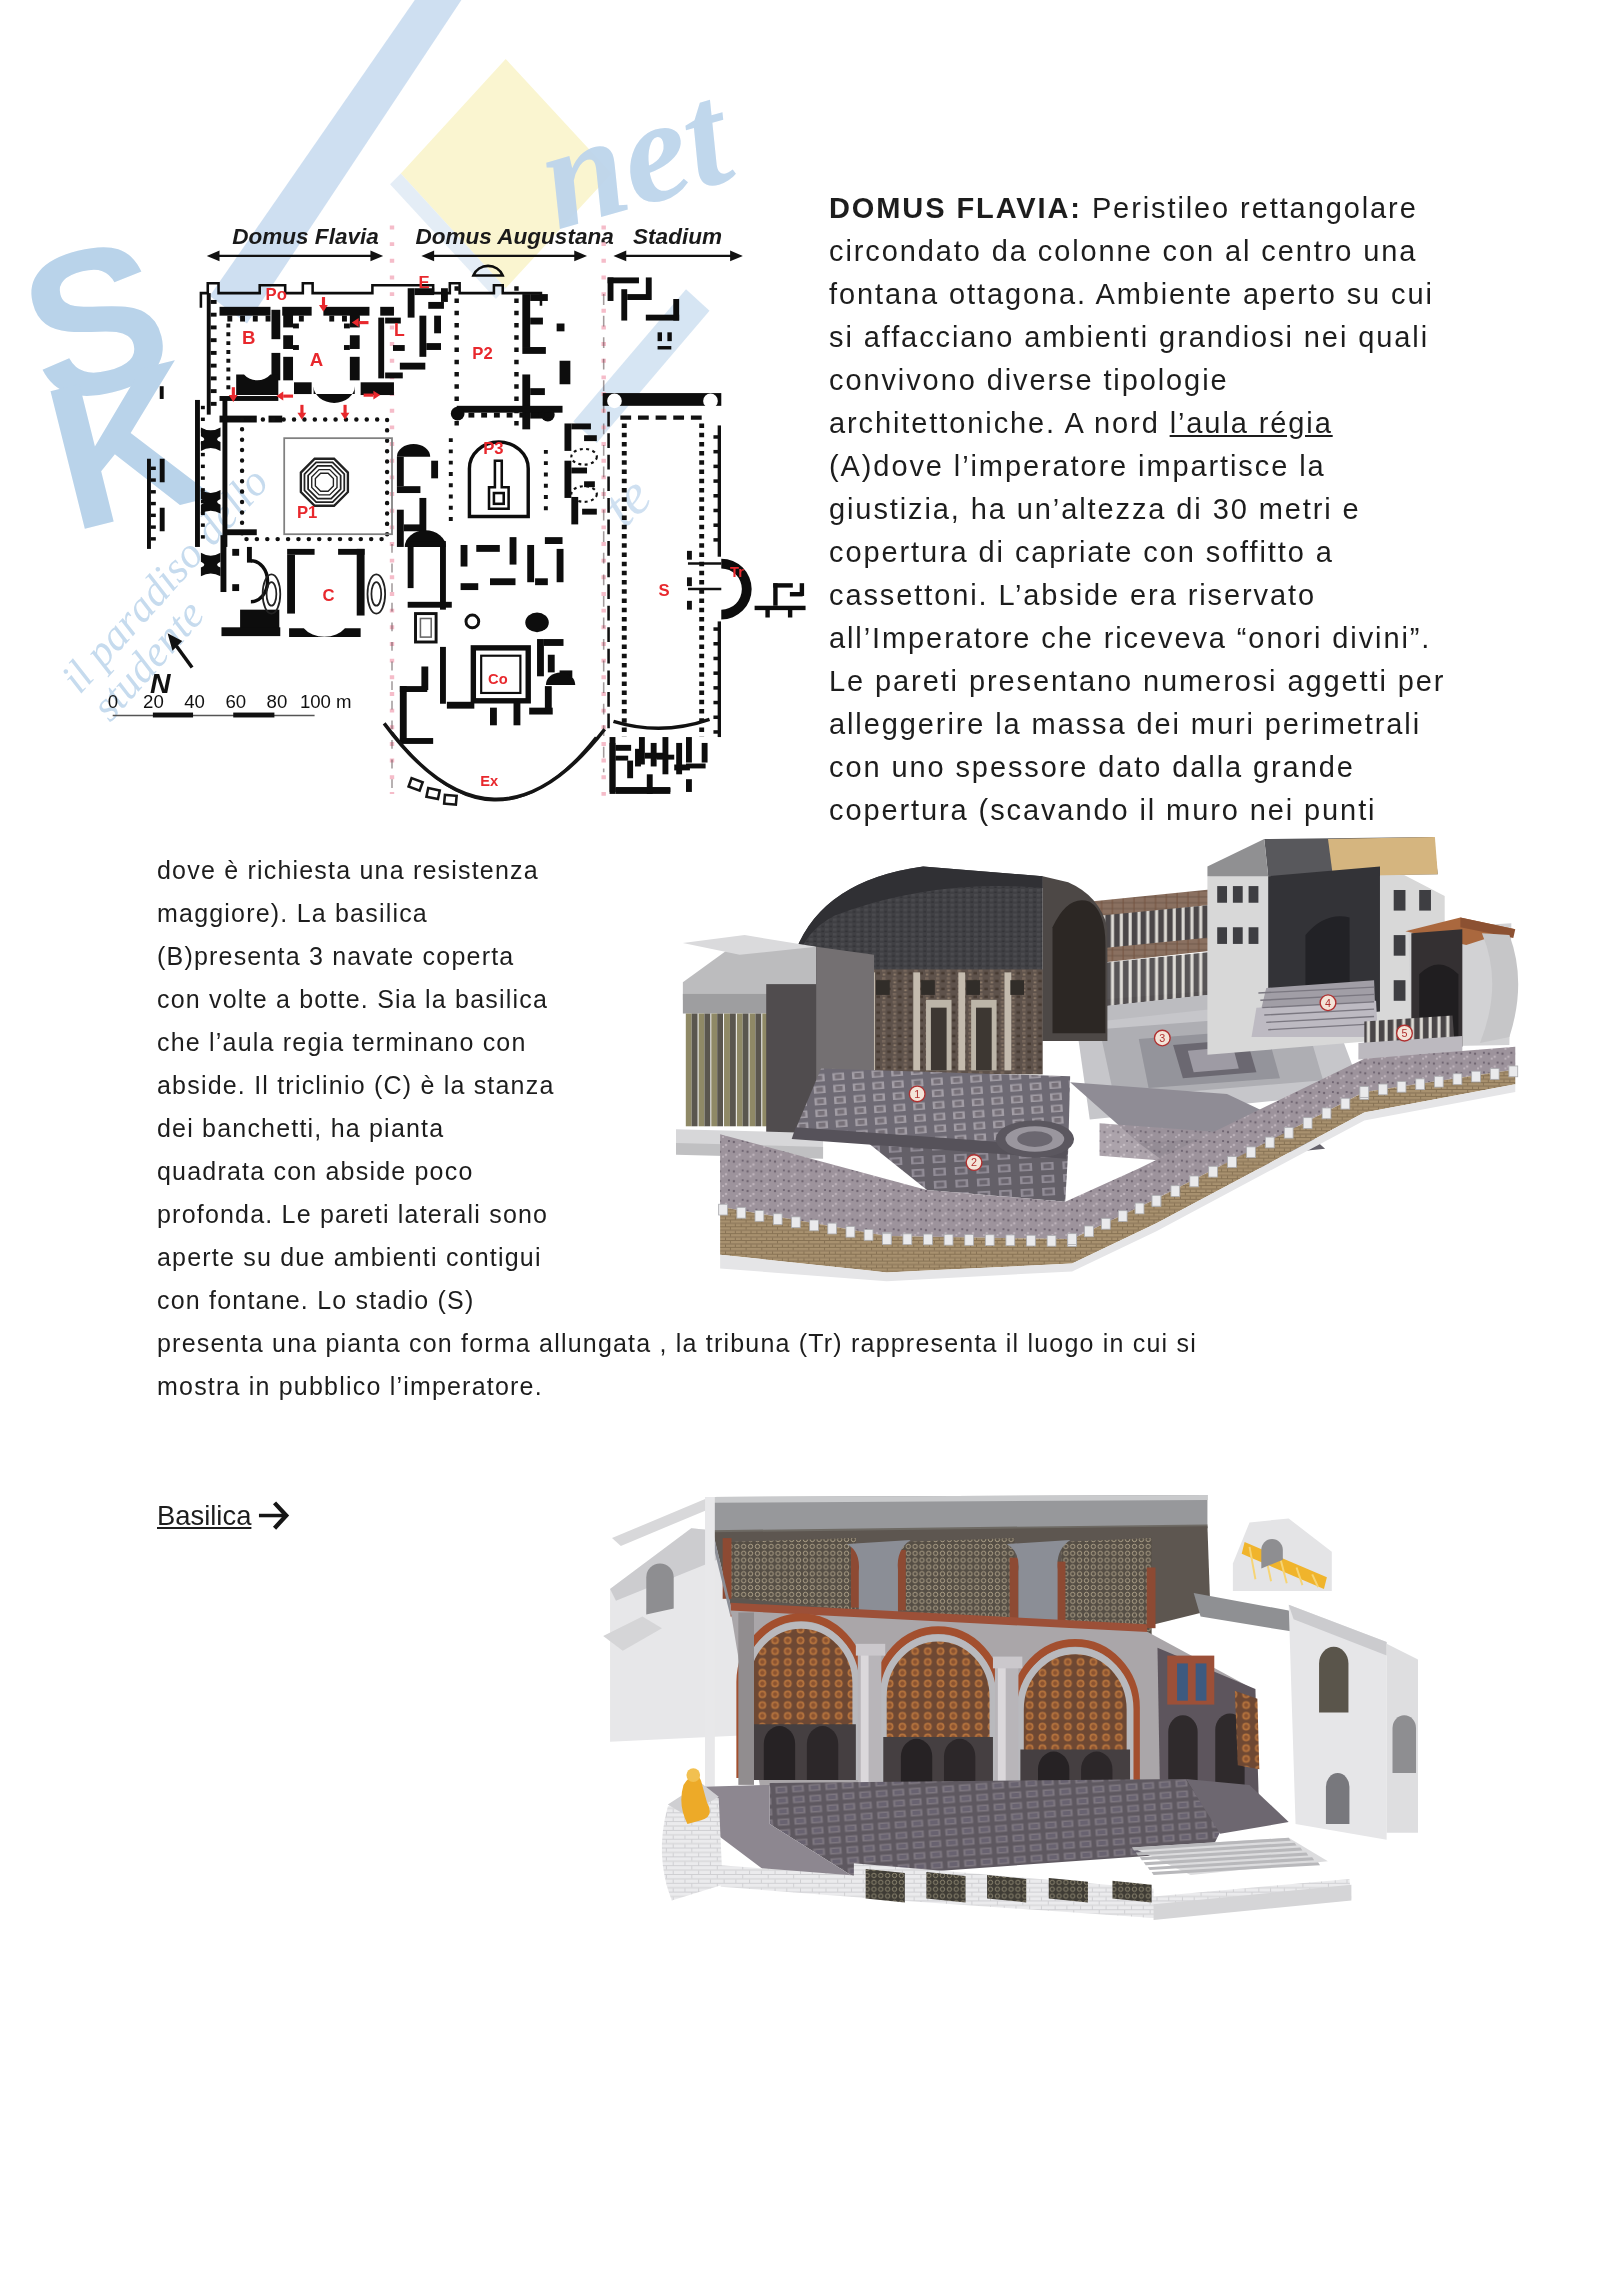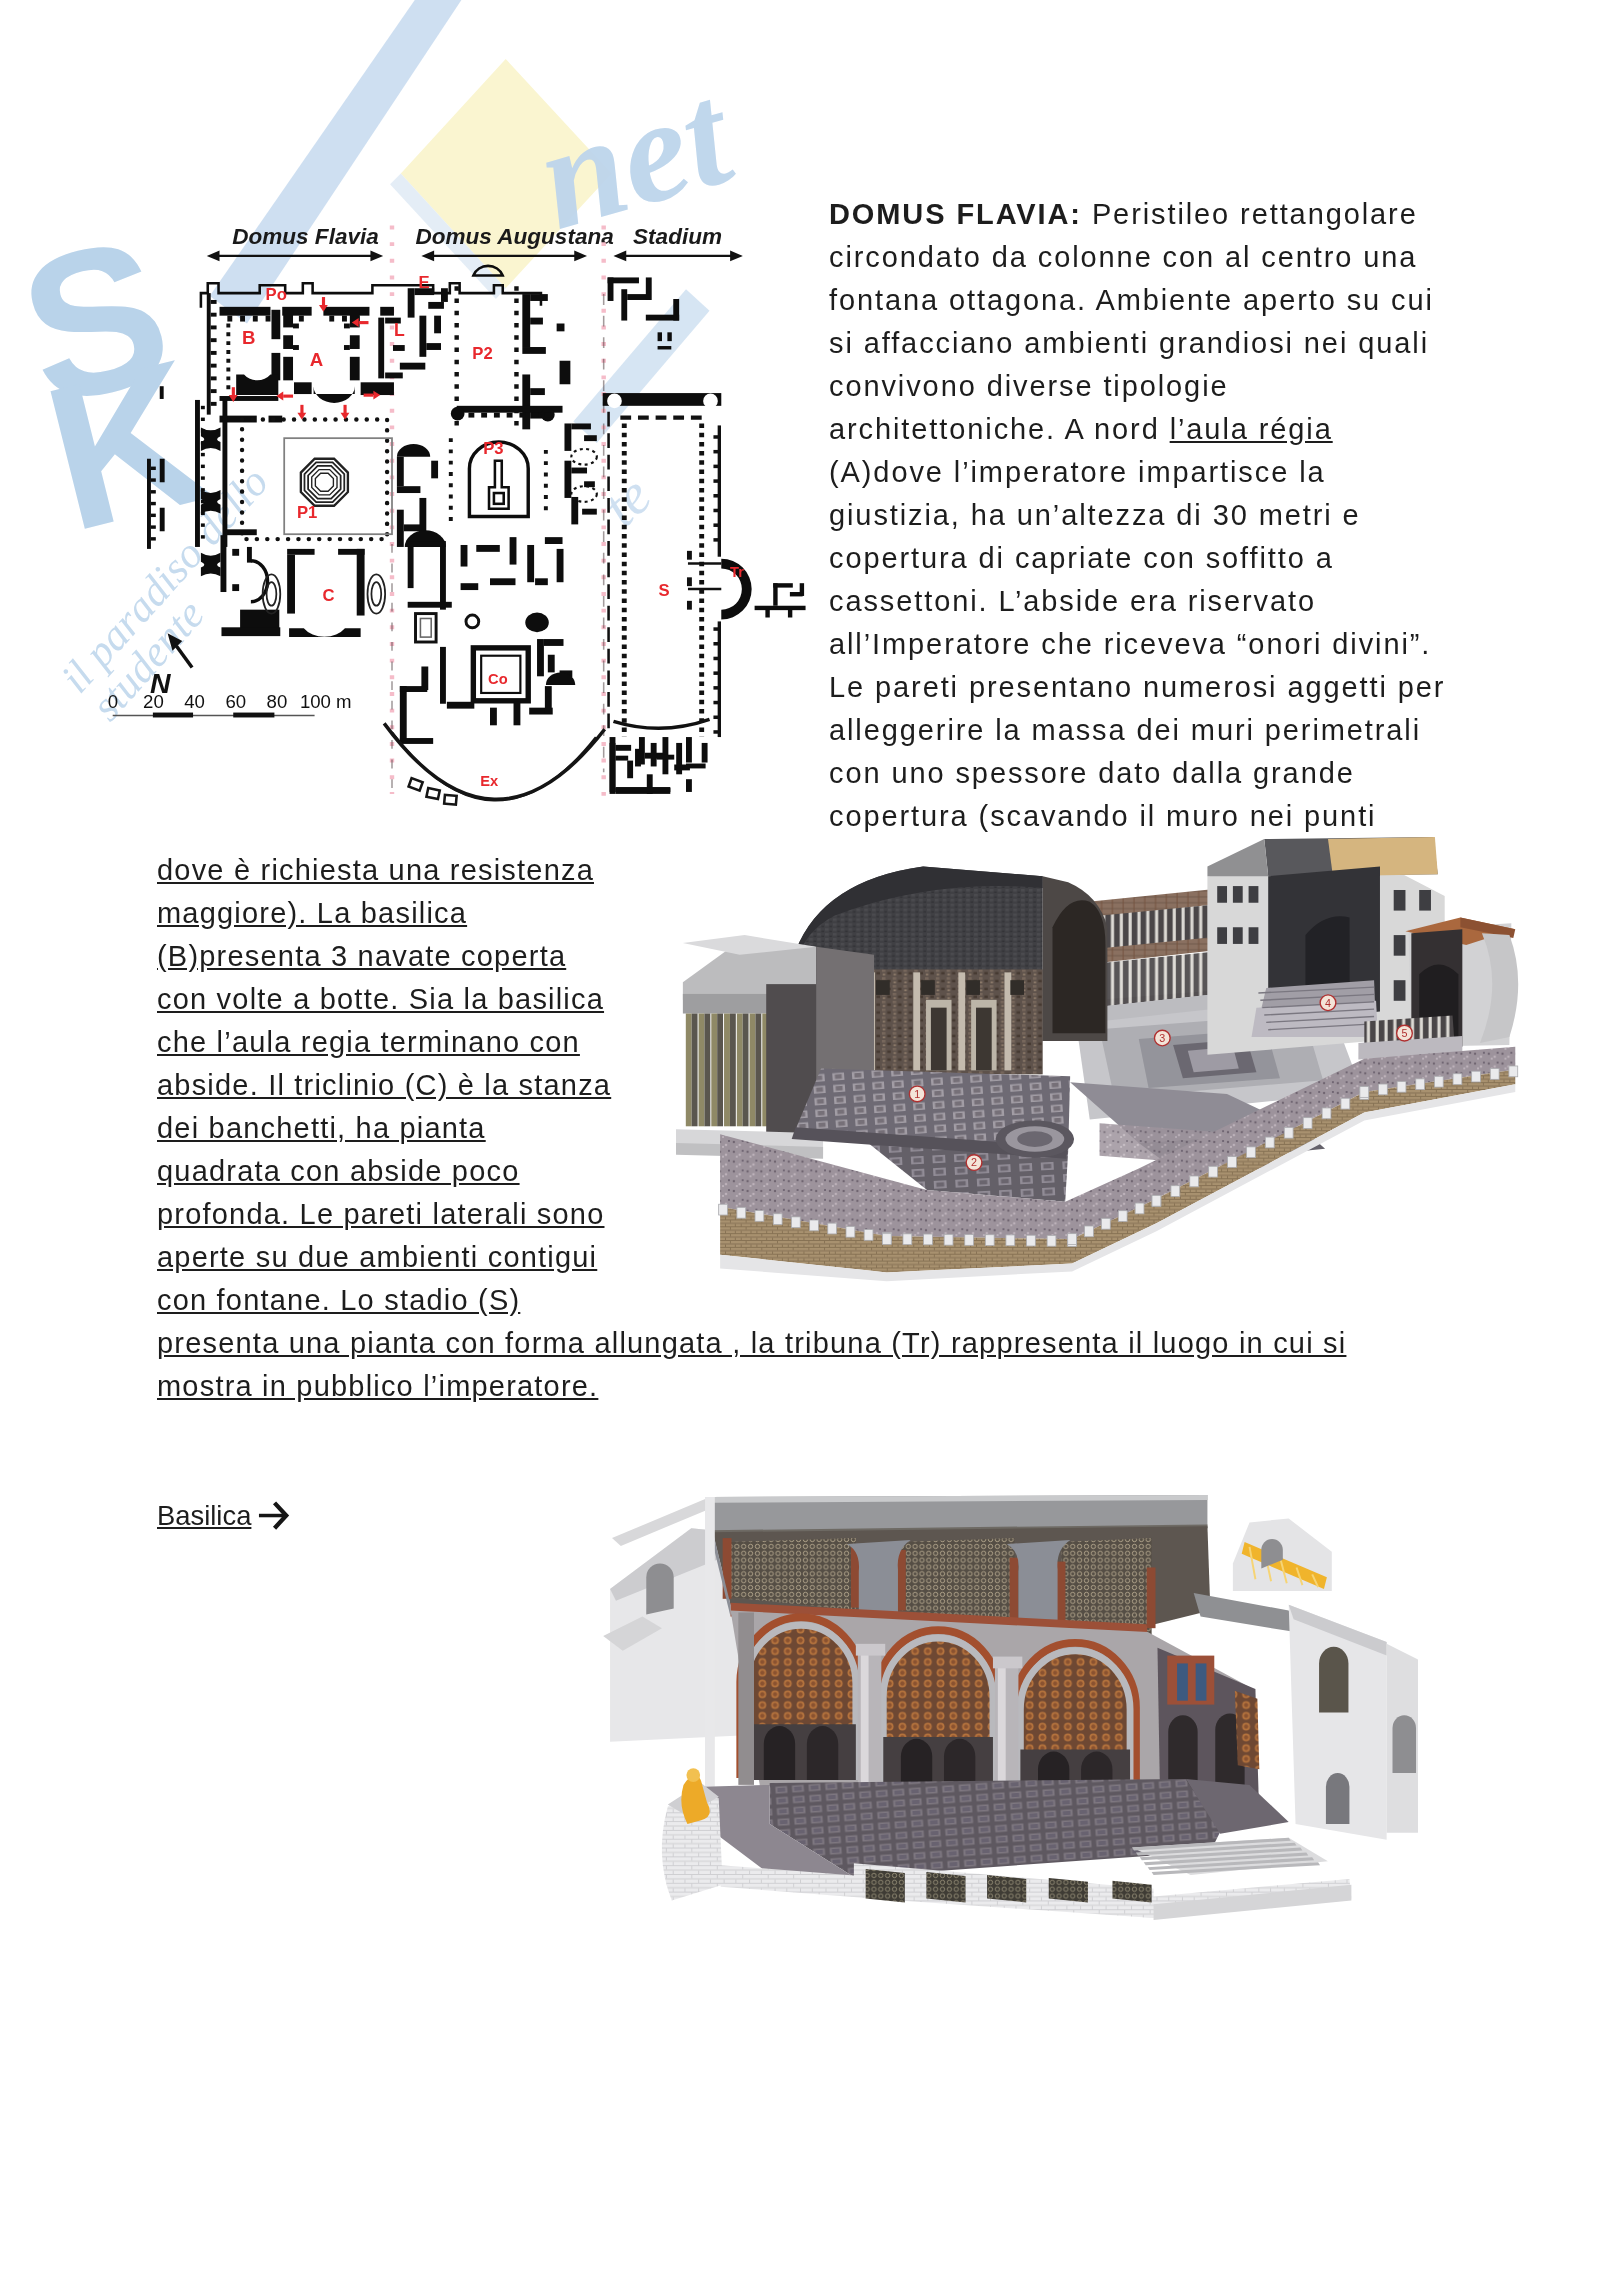--- a/index.html
+++ b/index.html
@@ -1,18 +1,18 @@
 <!DOCTYPE html>
 <html><head>
 <meta charset="utf-8">
 <style>
   html,body{margin:0;padding:0;background:#fff;}
   .page{position:relative;width:1620px;height:2293px;background:#fff;overflow:hidden;
         font-family:"Liberation Sans",sans-serif;color:#1d1d1d;}
-  .txt{position:absolute;font-size:29px;line-height:43px;letter-spacing:1.2px;text-decoration:underline;}
+  .txt{position:absolute;font-size:25px;line-height:43px;letter-spacing:1.2px;}
   .txt2{position:absolute;font-size:29px;line-height:43px;letter-spacing:1.9px;}
 </style>
 </head>
 <body>
 <div class="page">
 
   <svg width="833" height="843" viewBox="0 0 850 860" style="position:absolute;left:0;top:0;">
       <g id="wm">
         <polygon points="437,-20 484,-20 252,330 214,302" fill="#c9dcef" opacity="0.9"></polygon>
         <polygon points="516,60 624,177 516,294 409,177" fill="#faf5d0"></polygon>
@@ -376,21 +376,21 @@
       <text x="146" y="722" font-family="Liberation Sans, sans-serif" font-size="19" fill="#111">20</text>
       <text x="188" y="722" font-family="Liberation Sans, sans-serif" font-size="19" fill="#111">40</text>
       <text x="230" y="722" font-family="Liberation Sans, sans-serif" font-size="19" fill="#111">60</text>
       <text x="272" y="722" font-family="Liberation Sans, sans-serif" font-size="19" fill="#111">80</text>
       <text x="306" y="722" font-family="Liberation Sans, sans-serif" font-size="19" fill="#111">100 m</text>
       <line x1="115" y1="730" x2="321" y2="730" stroke="#555" stroke-width="1.5"></line>
       <rect x="156" y="727" width="41" height="5" fill="#111"></rect>
       <rect x="238" y="727" width="42" height="5" fill="#111"></rect>
     </svg>
 
-  <div class="txt2" style="left:829px;top:193px;width:667px;">
+  <div class="txt2" style="left:829px;top:187px;width:667px;">
     <b>DOMUS FLAVIA:</b> Peristileo rettangolare<br>
     circondato da colonne con al centro una<br>
     fontana ottagona. Ambiente aperto su cui<br>
     si affacciano ambienti grandiosi nei quali<br>
     convivono diverse tipologie<br>
     architettoniche. A nord <u>l’aula régia</u><br>
     (A)dove l’imperatore impartisce la<br>
     giustizia, ha un’altezza di 30 metri e<br>
     copertura di capriate con soffitto a<br>
     cassettoni. L’abside era riservato<br>

